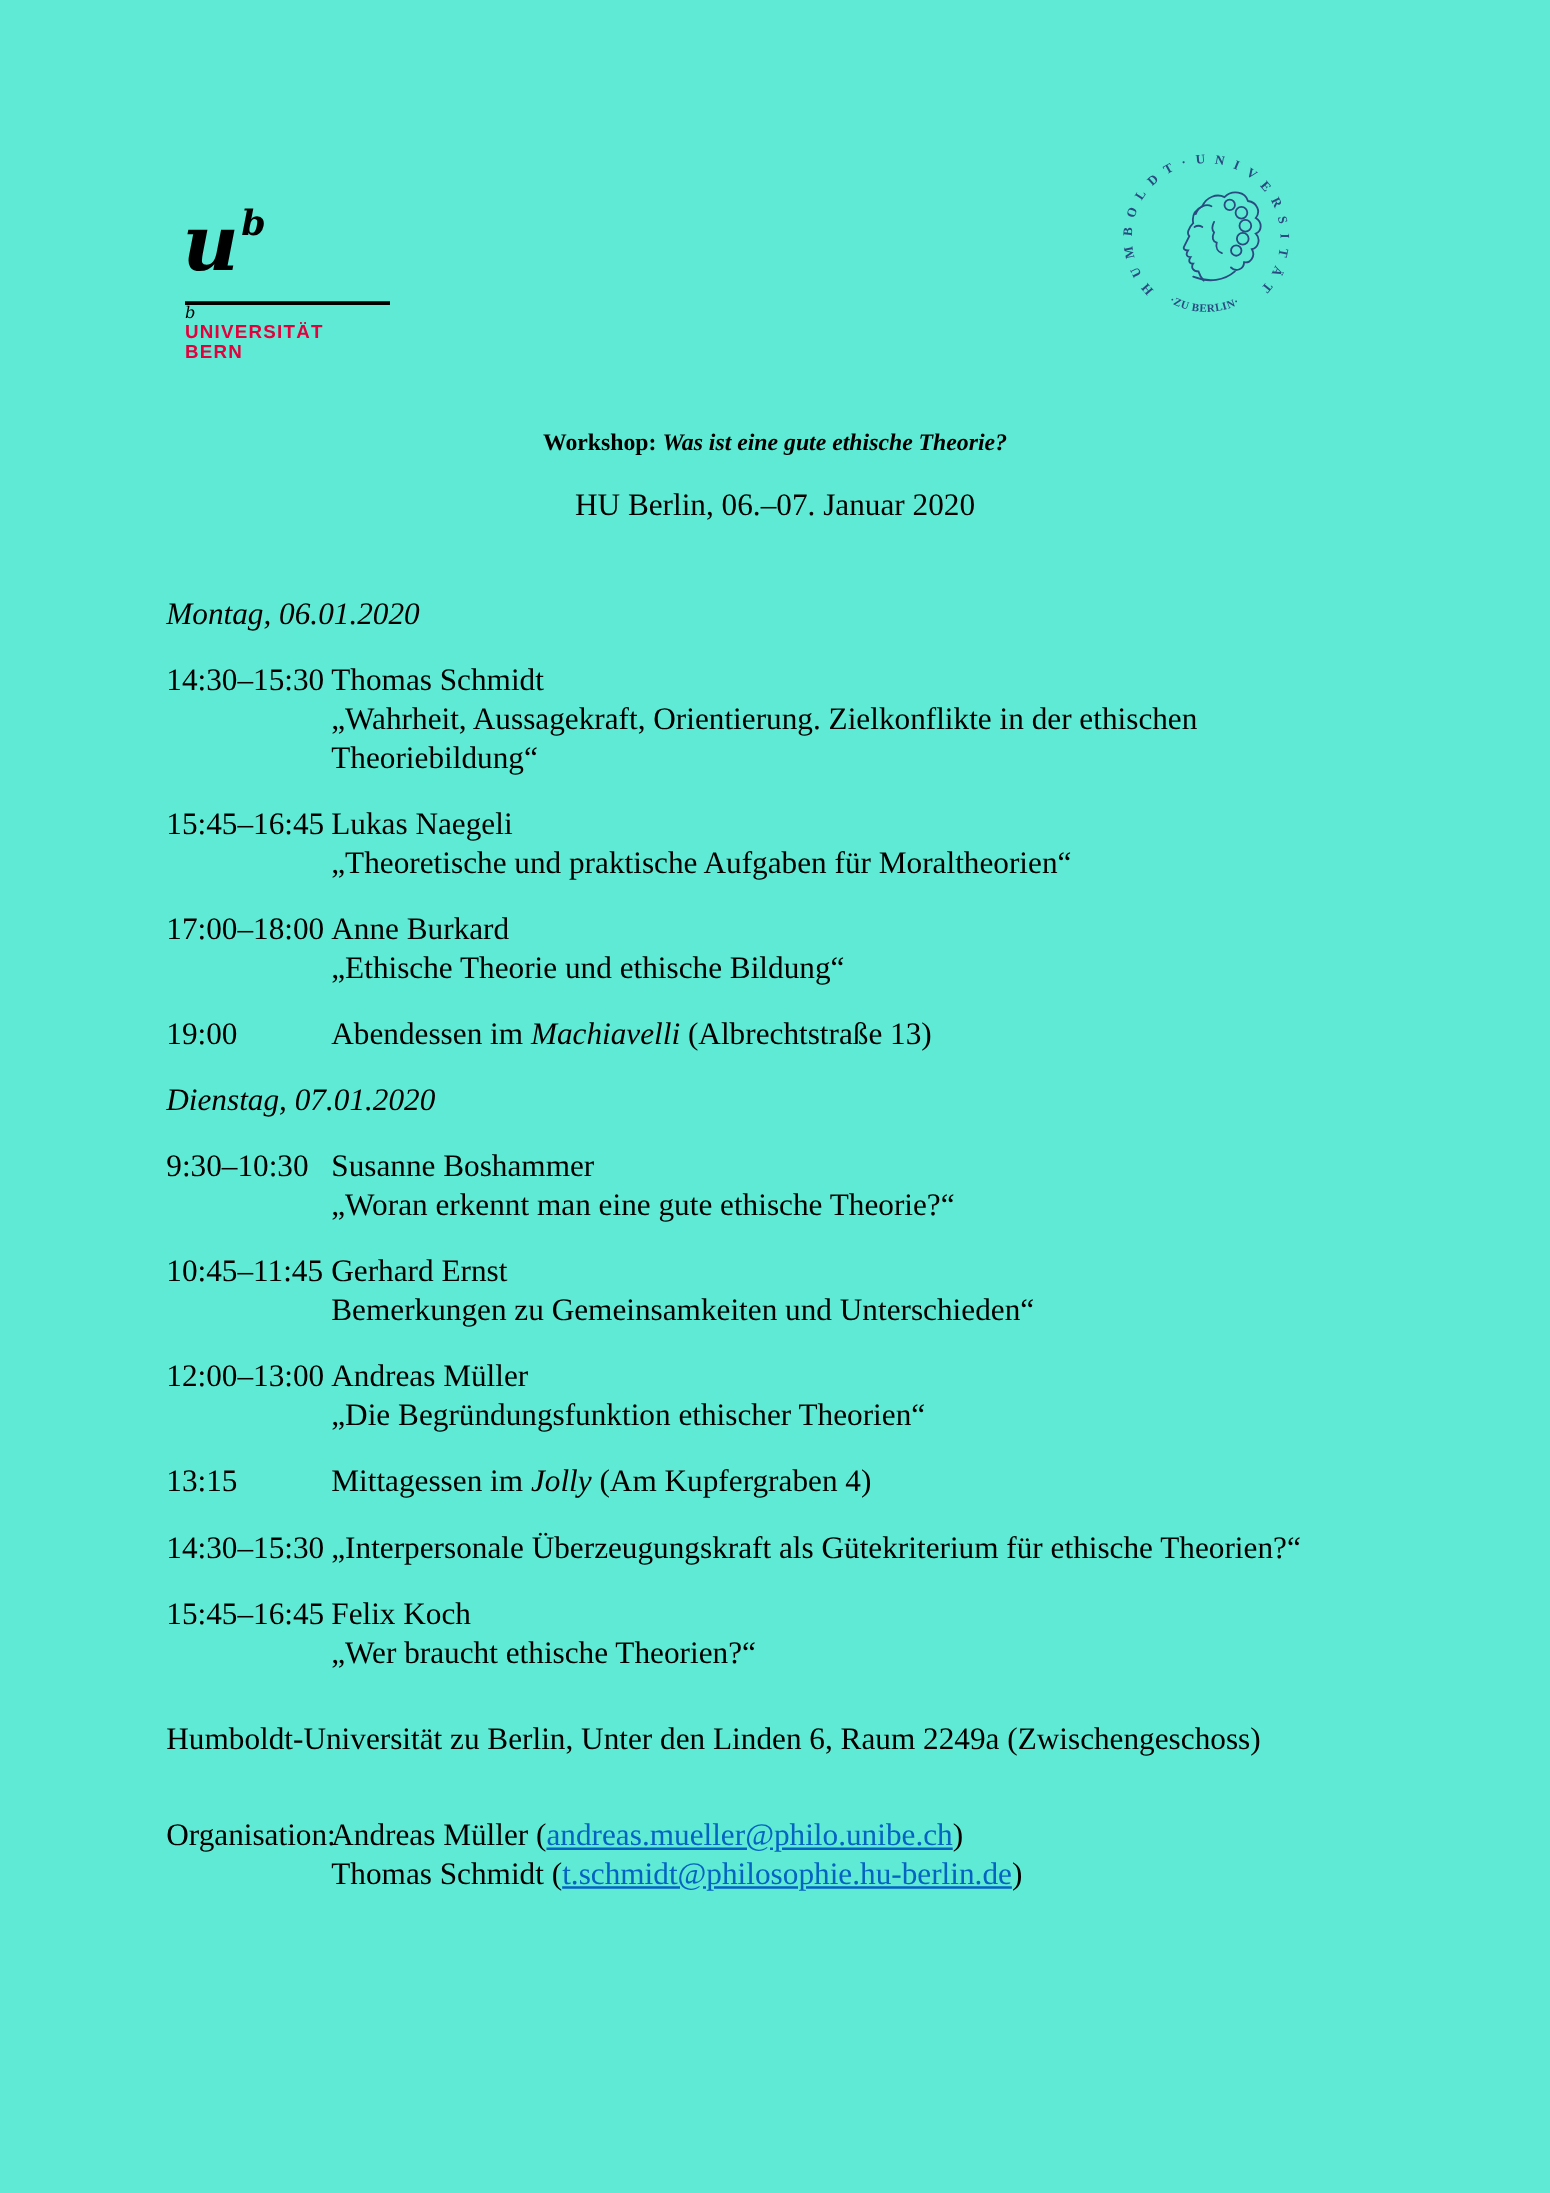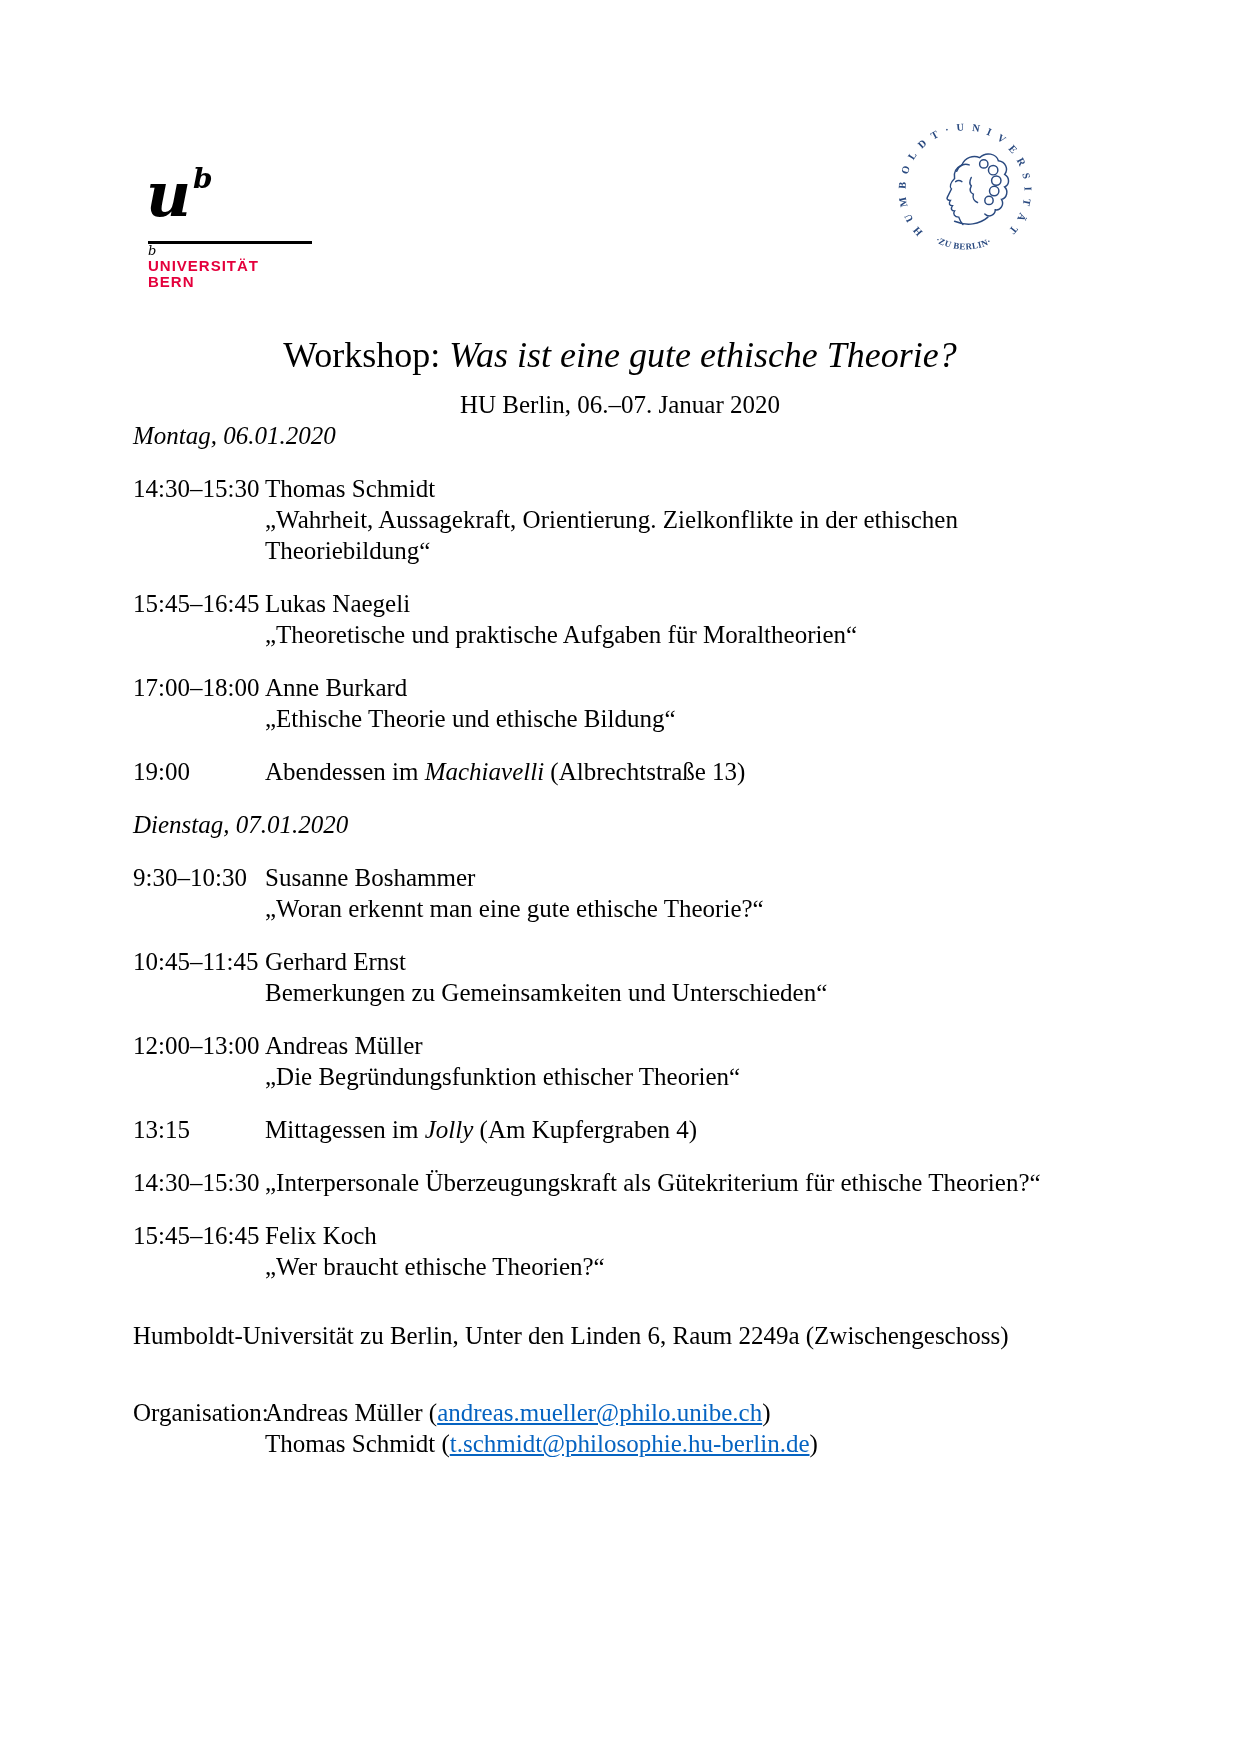--- a/index.html
+++ b/index.html
@@ -1,18 +1,18 @@
 <!DOCTYPE html>
 <html><head>
 <meta charset="utf-8">
 <style>
   html,body { margin:0; padding:0; background:#e8e8e8; }
   .page {
     position:relative; width:1240px; height:1754px; margin:0 auto;
-    background:#ffffff; color:#000;
+    background:#5eead4; color:#000;
     font-family:"Liberation Serif","DejaVu Serif",serif;
     overflow:hidden;
   }
   
   .bern-logo { position:absolute; left:146px; top:150px; }
   .bern-ub {
     font-family:"DejaVu Serif",serif; font-style:italic; font-weight:bold;
     font-size:62px; line-height:58px; color:#000; letter-spacing:-2px;
   }
   .bern-ub .sup { font-size:28px; vertical-align:28px; margin-left:4px; }
@@ -29,26 +29,26 @@
   .bern-uni  { top:259px; }
   .bern-city { top:275px; }
   
   .hu-seal { position:absolute; left:892px; top:116px; width:146px; height:148px; }
   .hu-seal text {
     font-family:"Liberation Serif",serif; font-weight:bold;
   }
   
   .content { position:absolute; left:133px; top:337px; width:974px; font-size:25px; line-height:31px; }
   .doc-title {
-    text-align:center; font-size:36px; line-height:36px; font-weight:normal; margin:0;
+    text-align:center; font-size:19px; line-height:36px; font-weight:bold; margin:0;
   }
   .doc-title .it { font-style:italic; }
   .doc-subtitle { text-align:center; margin-top:16px; }
   .day-section { }
-  .day-section:first-of-type { }
+  .day-section:first-of-type { margin-top:56px; }
   .day-header { font-style:italic; margin-bottom:22px; }
   .entry { display:grid; grid-template-columns:132px 1fr; margin-bottom:22px; }
   .entry-time { }
   .entry-body { }
   .it { font-style:italic; }
   .venue-line { margin-top:38px; }
   .org-block { display:grid; grid-template-columns:132px 1fr; margin-top:46px; }
   .mail-link { text-decoration:underline; cursor:pointer; }
 </style>
 </head>

